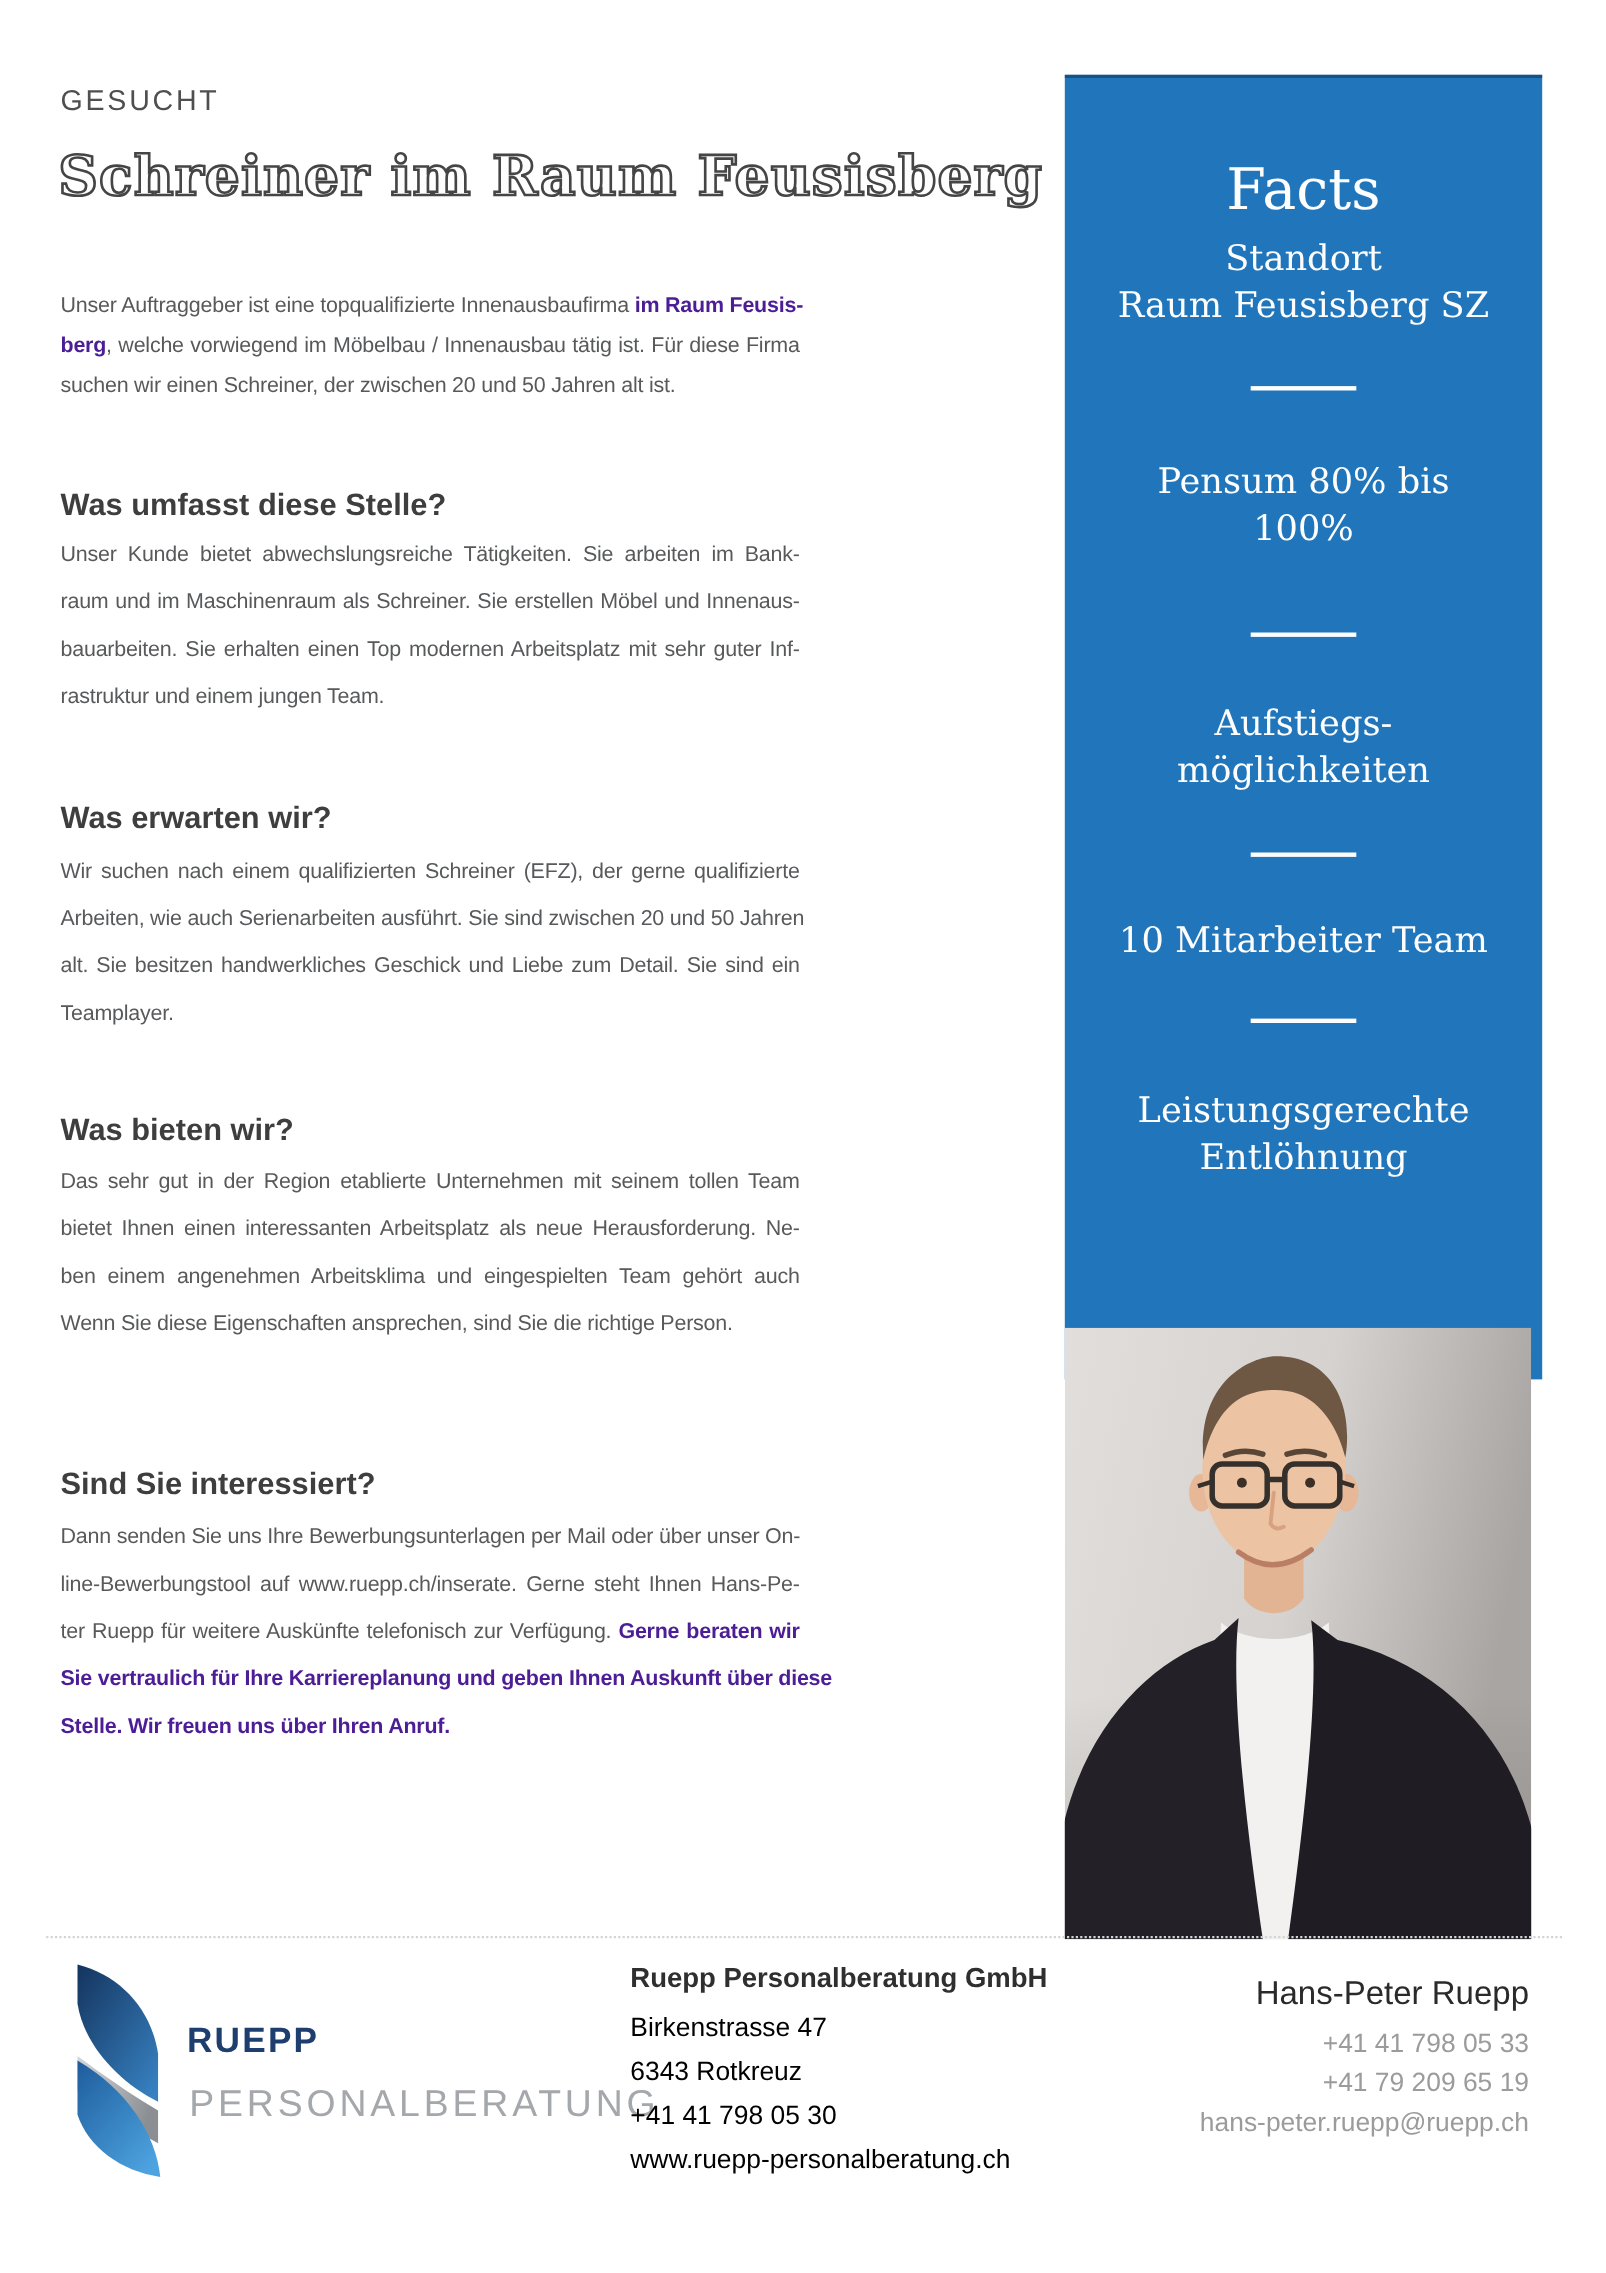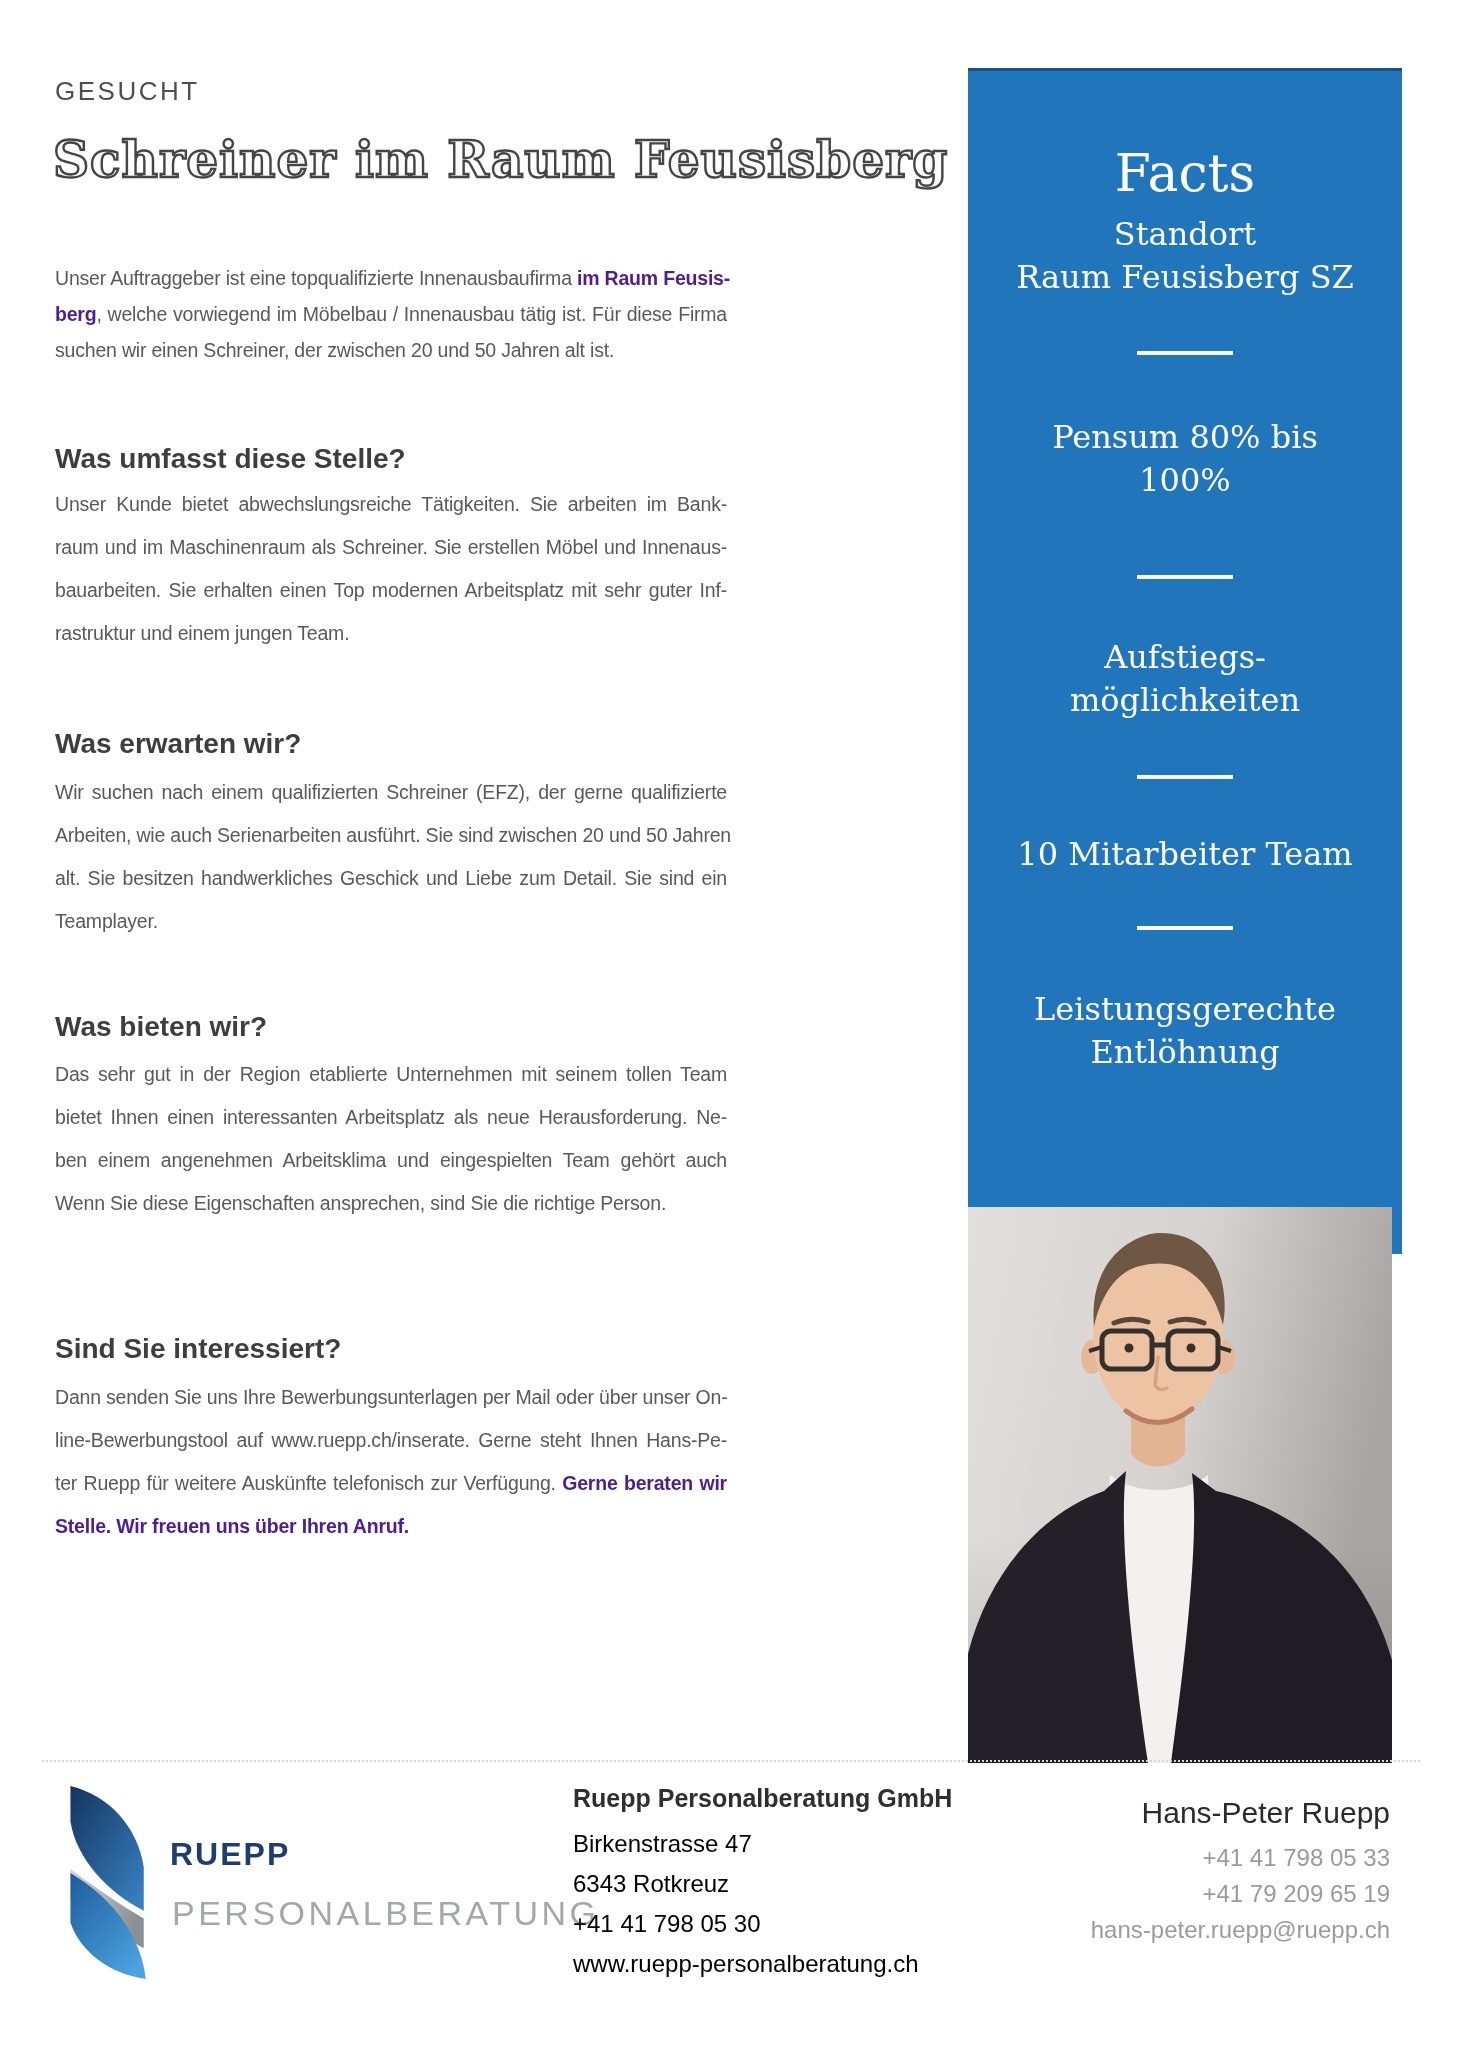--- a/index.html
+++ b/index.html
@@ -93,20 +93,21 @@
     <span class="bl j">bietet Ihnen einen interessanten Arbeitsplatz als neue Herausforderung. Ne-</span>
     <span class="bl j">ben einem angenehmen Arbeitsklima und eingespielten Team gehört auch</span>
     <span class="bl">Wenn Sie diese Eigenschaften ansprechen, sind Sie die richtige Person.</span>
   </div>
 
   <div class="sechead" id="sec4h">Sind Sie interessiert?</div>
   <div class="tblock secbody" id="sec4b">
     <span class="bl j">Dann senden Sie uns Ihre Bewerbungsunterlagen per Mail oder über unser On-</span>
     <span class="bl j">line-Bewerbungstool auf www.ruepp.ch/inserate. Gerne steht Ihnen Hans-Pe-</span>
     <span class="bl j"><span>ter Ruepp für weitere Auskünfte telefonisch zur Verfügung. </span><b>Gerne beraten wir</b></span>
+    <span class="bl j"><b>Sie vertraulich für Ihre Karriereplanung und geben Ihnen Auskunft über diese</b></span>
     <span class="bl"><b>Stelle. Wir freuen uns über Ihren Anruf.</b></span>
   </div>
 
   <aside class="facts">
     <div class="facts-title">Facts</div>
     <div class="fact f1">
       <div>Standort</div>
       <div>Raum Feusisberg SZ</div>
     </div>
     <div class="fdiv d1"></div>

